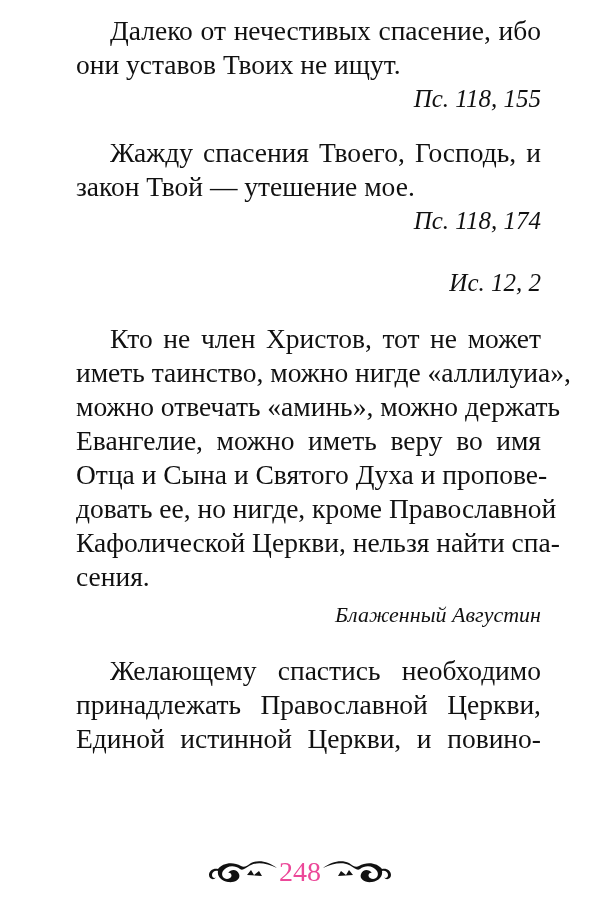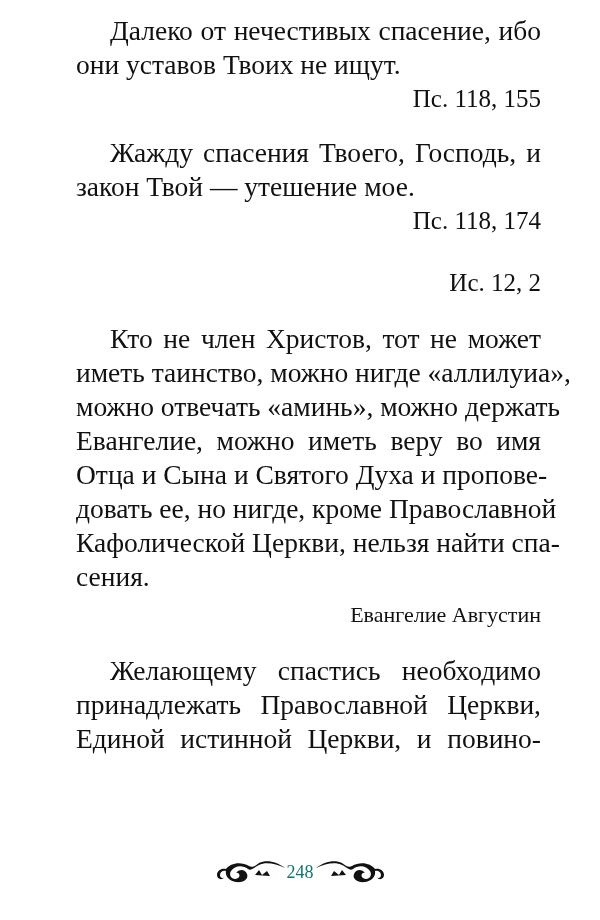--- a/index.html
+++ b/index.html
@@ -7,29 +7,29 @@
   .page {
     position: absolute; left: 60px; top: 14px; width: 481px;
     font-family: "Liberation Serif", "DejaVu Serif", serif;
     font-size: 27.5px; line-height: 34px; color: #111111;
   }
   .para { margin: 0; text-align: justify; }
   .para .line { display: block; text-align: justify; text-align-last: justify; white-space: nowrap; margin-left: 16px; }
   .para .line.last { text-align-last: left; }
   .para .line.first { text-indent: 34px; }
   .src {
-    text-align: right; font-size: 25px; line-height: 34px;
+    text-align: right; font-style: italic; font-size: 25px; line-height: 34px;
     margin-top: 0px;
   }
   .src.small { font-size: 22px; }
   .gap { height: 20px; }
   .footer {
     position: absolute; left: 0; top: 852px; width: 600px; height: 40px;
     display: flex; justify-content: center; align-items: center; gap: 0;
-    font-family: "Liberation Serif", serif; font-size: 18px; color: #0f766e;
+    font-family: "Liberation Serif", serif; font-size: 28px; color: #ec4899;
   }
   .orn { width: 72px; height: 26px; }
 </style>
 </head>
 <body>
 
 <div class="page">
 
   <div>
     <div class="para">
@@ -58,21 +58,21 @@
     <div class="para">
       <span class="line first">Кто не член Христов, тот не может</span>
       <span class="line">иметь таинство, можно нигде «аллилуиа»,</span>
       <span class="line">можно отвечать «аминь», можно держать</span>
       <span class="line">Евангелие, можно иметь веру во имя</span>
       <span class="line">Отца и Сына и Святого Духа и пропове-</span>
       <span class="line">довать ее, но нигде, кроме Православной</span>
       <span class="line">Кафолической Церкви, нельзя найти спа-</span>
       <span class="line last">сения.</span>
     </div>
-    <div class="src small" style="margin-top:4px">Евангелие Августин</div>
+    <div class="src small" style="margin-top:4px">Блаженный Августин</div>
   </div>
   <div class="gap" style="height:22px"></div>
 
   <div>
     <div class="para">
       <span class="line first">Желающему спастись необходимо</span>
       <span class="line">принадлежать Православной Церкви,</span>
       <span class="line">Единой истинной Церкви, и повино-</span>
     </div>
   </div>

